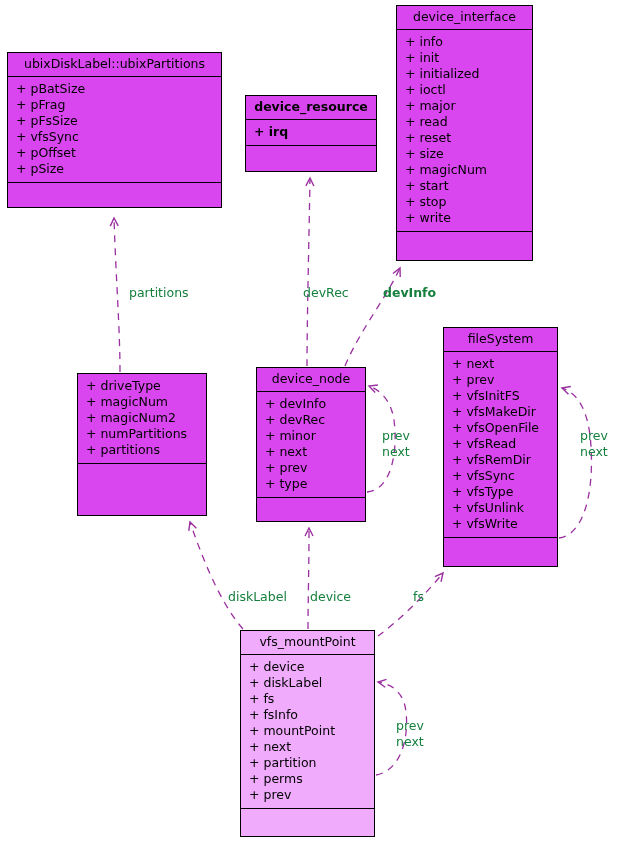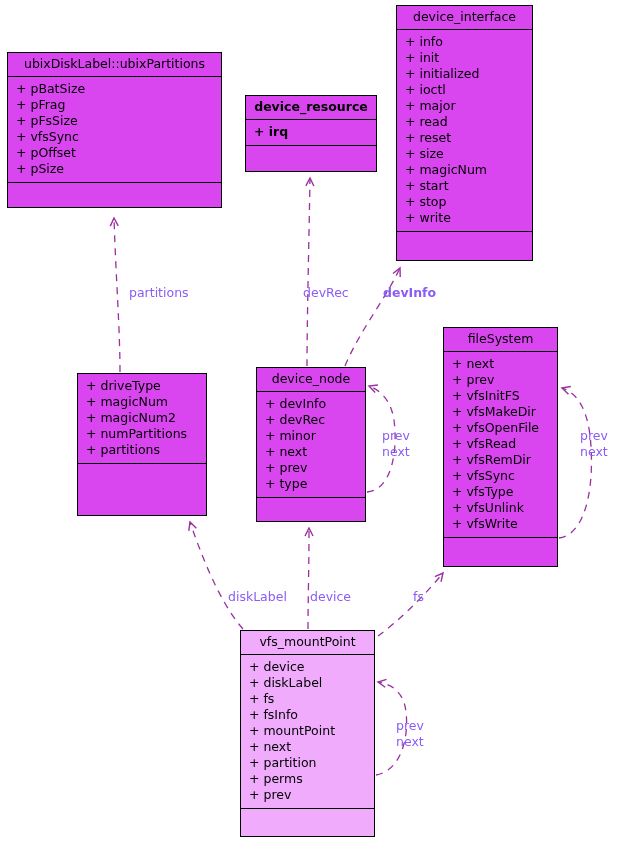--- a/index.html
+++ b/index.html
@@ -59,21 +59,21 @@
     white-space: nowrap;
   }
   .uml-methods {
     box-sizing: border-box;
     flex: 1 1 auto;
     min-height: 22px;
   }
   .edge-label {
     position: absolute;
     font-size: 12.5px;
-    color: #8b5cf6;
+    color: #15803d;
     line-height: 15px;
     white-space: nowrap;
   }
 </style>
 </head>
 <body>
 
 <div id="diagram">
 
   <svg id="edge-layer" width="617" height="843" viewBox="0 0 617 843" xmlns="http://www.w3.org/2000/svg">

